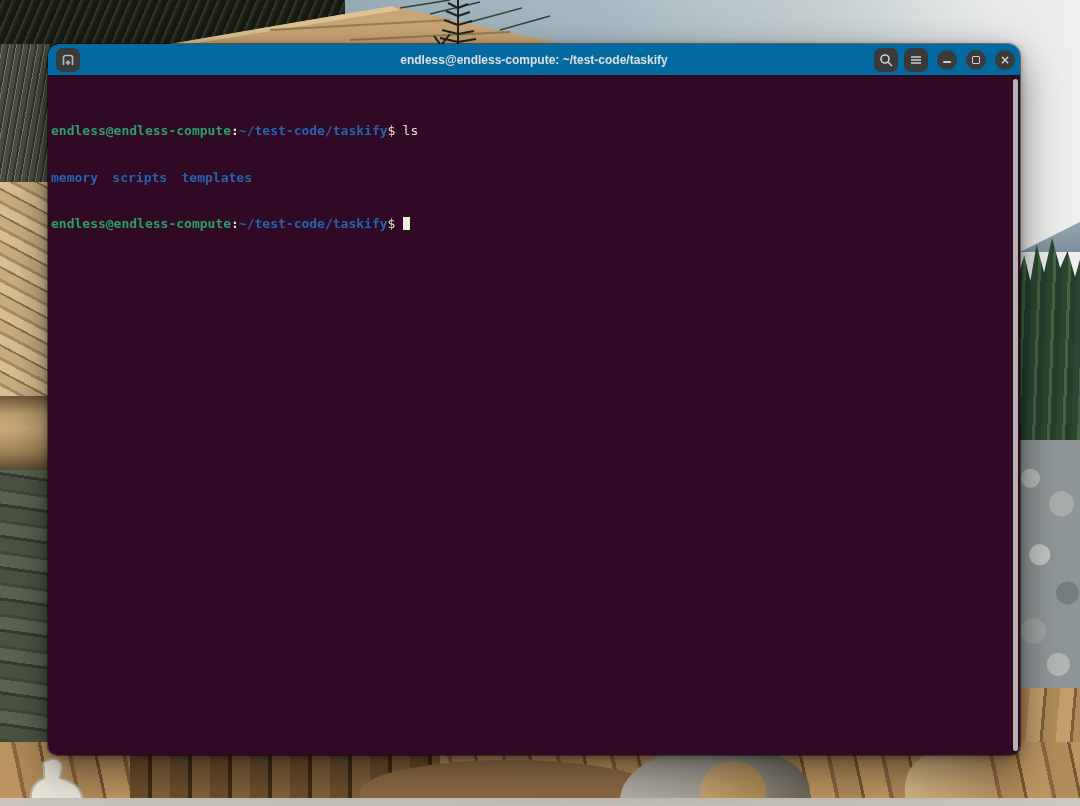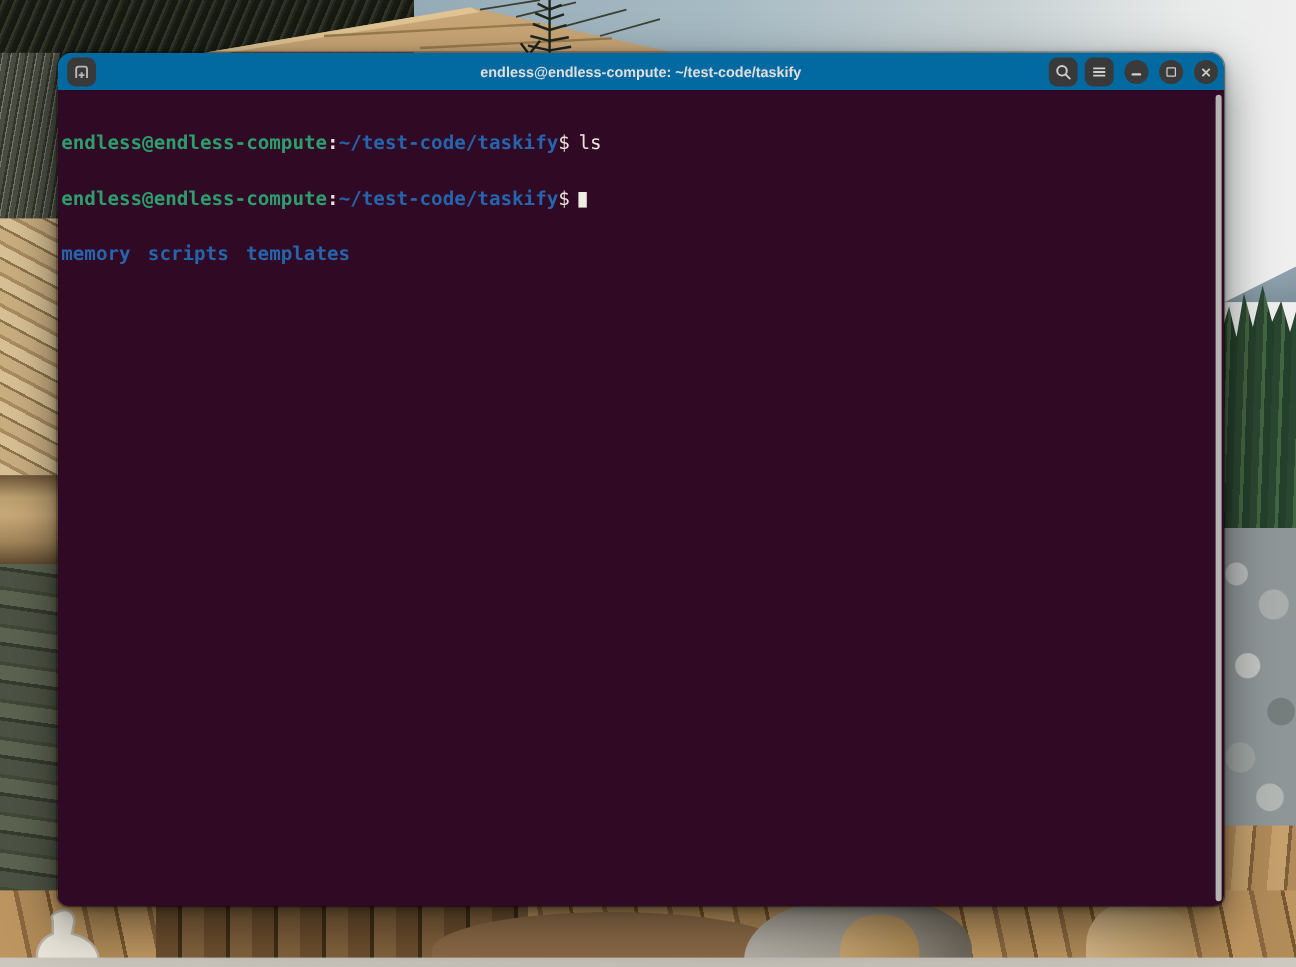--- a/index.html
+++ b/index.html
@@ -69,22 +69,22 @@
   .tb-spacer { flex:1; }
   .circle-btn { width:20px; height:20px; border-radius:50%; background:#3a3a3a; display:flex;
     align-items:center; justify-content:center; flex:none; margin-left:9px; }
   .glyph-min { width:8px; height:2px; background:#cfcfcf; border-radius:1px; margin-top:5px; }
   .glyph-max { width:8px; height:8px; border:1.5px solid #cfcfcf; border-radius:1px; }
   .glyph-close { color:#cfcfcf; font-size:12px; line-height:1; font-weight:bold;
     font-family:"DejaVu Sans", sans-serif; }
   .icon-svg { display:block; }
 
   .term { position:absolute; left:0; top:31px; right:0; bottom:0; background:#300a24;
-    font-family:"DejaVu Sans Mono","Liberation Mono",monospace; font-size:16px; line-height:15.5px;
-    padding:5px 8px 0 3px; color:#e8e3d8; white-space:pre; }
+    font-family:"DejaVu Sans Mono","Liberation Mono",monospace; font-size:13px; line-height:15.5px;
+    padding:17px 8px 0 3px; color:#e8e3d8; white-space:pre; }
   .p-user { color:#2d9e6e; font-weight:bold; }
   .p-sep  { color:#e8e3d8; font-weight:bold; }
   .p-path { color:#2565ae; font-weight:bold; }
   .p-dollar { color:#e8e3d8; }
   .cmd { color:#e8e3d8; margin-left:7.2px; }
   .dir { color:#2565ae; font-weight:bold; }
   .dir + .dir { margin-left:14.4px; }
   .cursor { display:inline-block; width:7px; height:13px; background:#f0ece2; margin-left:7.2px;
     vertical-align:-2px; }
   .scrollbar { position:absolute; right:2px; top:35px; bottom:4px; width:5px; border-radius:3px;
@@ -176,18 +176,18 @@
     <div class="circle-btn">
       <div class="glyph-max"></div>
     </div>
     <div class="circle-btn">
       <span class="glyph-close">×</span>
     </div>
   </div>
 
   <div class="term">
     <div><span class="p-user">endless@endless-compute</span><span class="p-sep">:</span><span class="p-path">~/test-code/taskify</span><span class="p-dollar">$</span><span class="cmd">ls</span></div>
+    <div><span class="dir">memory</span><span class="dir">scripts</span><span class="dir">templates</span></div>
     <div><span class="p-user">endless@endless-compute</span><span class="p-sep">:</span><span class="p-path">~/test-code/taskify</span><span class="p-dollar">$</span><span class="cursor"></span></div>
-    <div><span class="dir">memory</span><span class="dir">scripts</span><span class="dir">templates</span></div>
   </div>
 
   <div class="scrollbar"></div>
 </div>
 
 </body></html>

